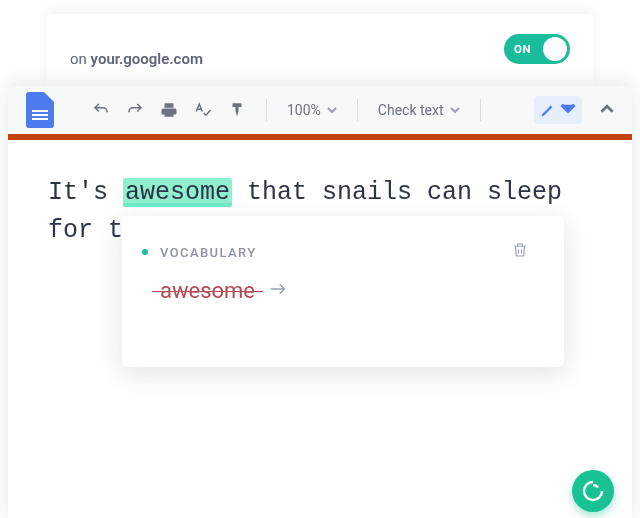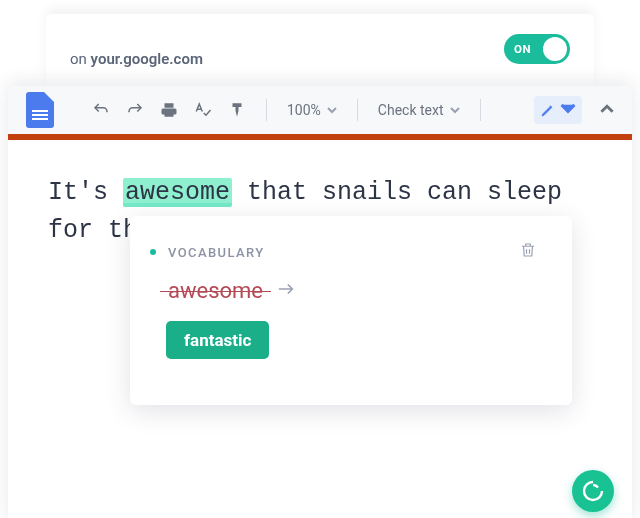--- a/index.html
+++ b/index.html
@@ -127,21 +127,21 @@
   }
   .hl {
     background: linear-gradient(to top, #74e8c7 0, #74e8c7 4px, #8ef0cf 4px, #8ef0cf 100%);
     padding: 0 2px;
     border-radius: 2px;
   }
 
   
   .card {
     position: absolute;
-    left: 122px; top: 130px;
+    left: 114px; top: 130px;
     width: 442px;
     background: #fff;
     border-radius: 6px;
     box-shadow: 0 6px 26px rgba(40,50,80,0.14);
     padding: 24px 35px 26px 36px;
   }
   .card-head {
     display: flex; align-items: center; justify-content: space-between;
     margin-bottom: 14px;
   }
@@ -312,21 +312,20 @@
     </div>
 
     <div class="strike-row">
       <span class="struck">awesome</span>
       <span class="arrow-right"><svg viewBox="0 0 20 14">
             <path d="M2 7h15M12 2l5 5-5 5"></path>
           </svg></span>
     </div>
 
     <div class="chips">
-      <div class="chip">fantastic</div>
     </div>
 
   </div>
 
   <div class="fab">
     <svg viewBox="0 0 24 24">
         <path d="M12 3a9 9 0 00-9 9c0 5 4 9 9 9M12 21a9 9 0 009-9M17 8.5a6 6 0 00-5-2.5"></path>
       </svg>
   </div>
 </div>

